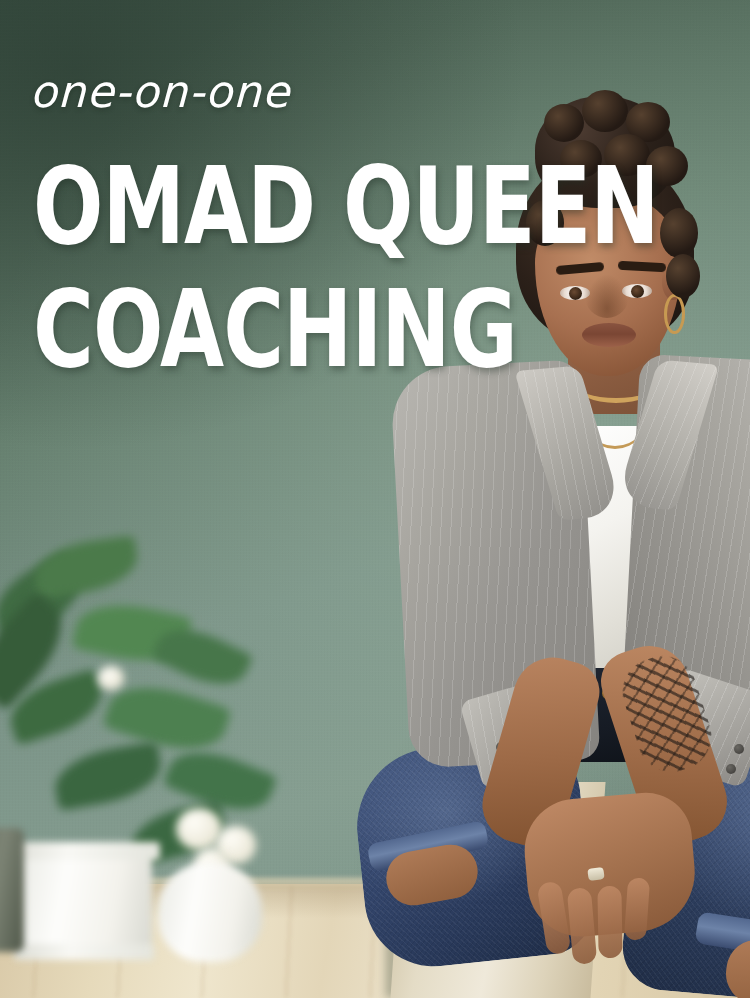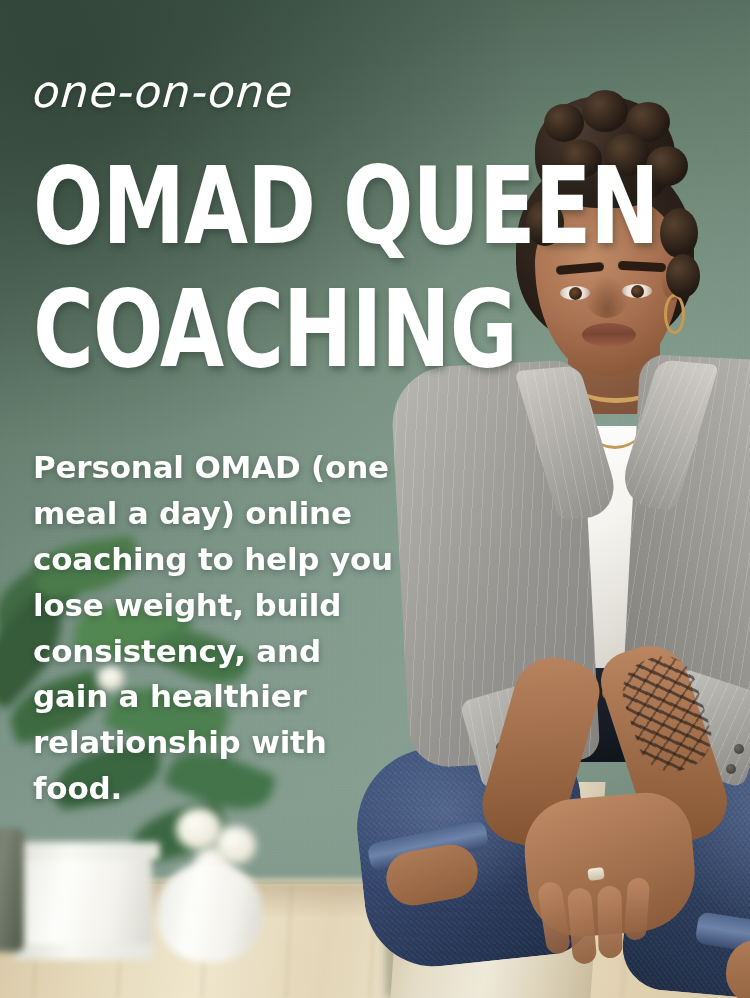--- a/index.html
+++ b/index.html
@@ -514,16 +514,15 @@
     <div class="p lips"></div>
   </div>
 
   <div class="text-layer">
     <div class="eyebrow">one-on-one</div>
 
     <div class="headline headline-1">OMAD QUEEN</div>
 
     <div class="headline headline-2">COACHING</div>
 
-    <div class="body-copy">Personal OMAD (one meal a day) online coaching to help you lose weight, build consistency, and gain a healthier relationship with food.</div>
   </div>
 
 </div>
 
 </body></html>

